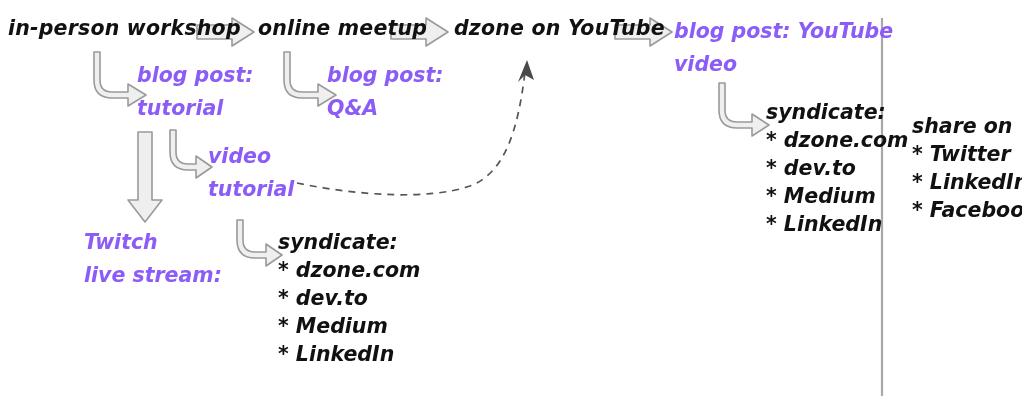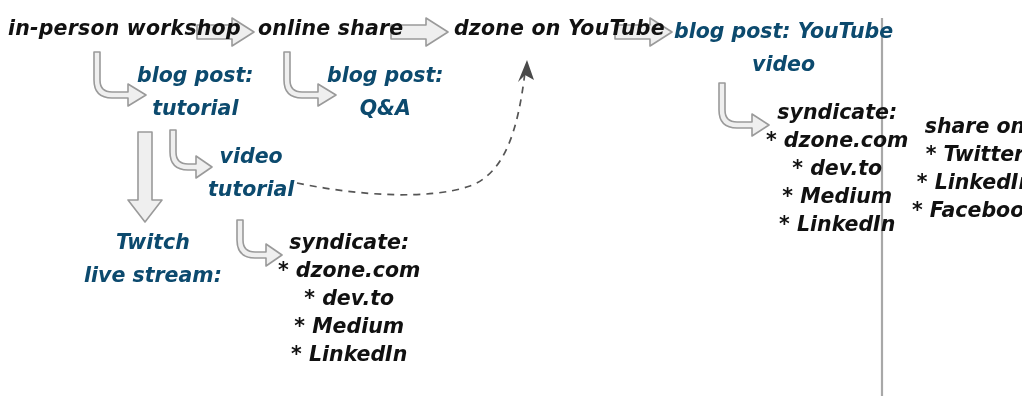--- a/index.html
+++ b/index.html
@@ -9,21 +9,20 @@
   }
   body {
     font-family: "DejaVu Sans", sans-serif;
   }
   #canvas {
     position: relative;
     width: 1022px;
     height: 412px;
     background: #ffffff;
     overflow: hidden;
-    text-align: center;
   }
   .txt {
     position: absolute;
     font-family: "DejaVu Sans", sans-serif;
     font-style: italic;
     font-weight: 700;
     color: #111111;
     white-space: pre;
     letter-spacing: 0.2px;
     line-height: 1.0;
@@ -50,21 +49,21 @@
     height: 28px;
     line-height: 28px;
   }
   .stack {
     position: absolute;
   }
   .stack .ln {
     font-family: "DejaVu Sans", sans-serif;
     font-style: italic;
     font-weight: 700;
-    color: #0c4a6e;
+    color: #8b5cf6;
     font-size: 20.5px;
     white-space: pre;
     height: 33px;
     line-height: 33px;
   }
 </style>
 </head>
 <body>
 
 <div id="canvas">
@@ -118,21 +117,21 @@
     </g>
 
     <g>
       <line x1="882" y1="18" x2="882" y2="396" stroke="#a8a8a8" stroke-width="2.2"></line>
     </g>
 
   </svg>
 
   <div class="txt t20" style="left:8px; top:18px;">in-person workshop</div>
 
-  <div class="txt t20" style="left:258px; top:18px;">online share</div>
+  <div class="txt t20" style="left:258px; top:18px;">online meetup</div>
 
   <div class="txt t20" style="left:454px; top:18px;">dzone on YouTube</div>
 
   <div class="stack" style="left:674px; top:15px;">
     <div class="ln">blog post: YouTube</div>
     <div class="ln">video</div>
   </div>
 
   <div class="stack" style="left:137px; top:59px;">
     <div class="ln">blog post:</div>

